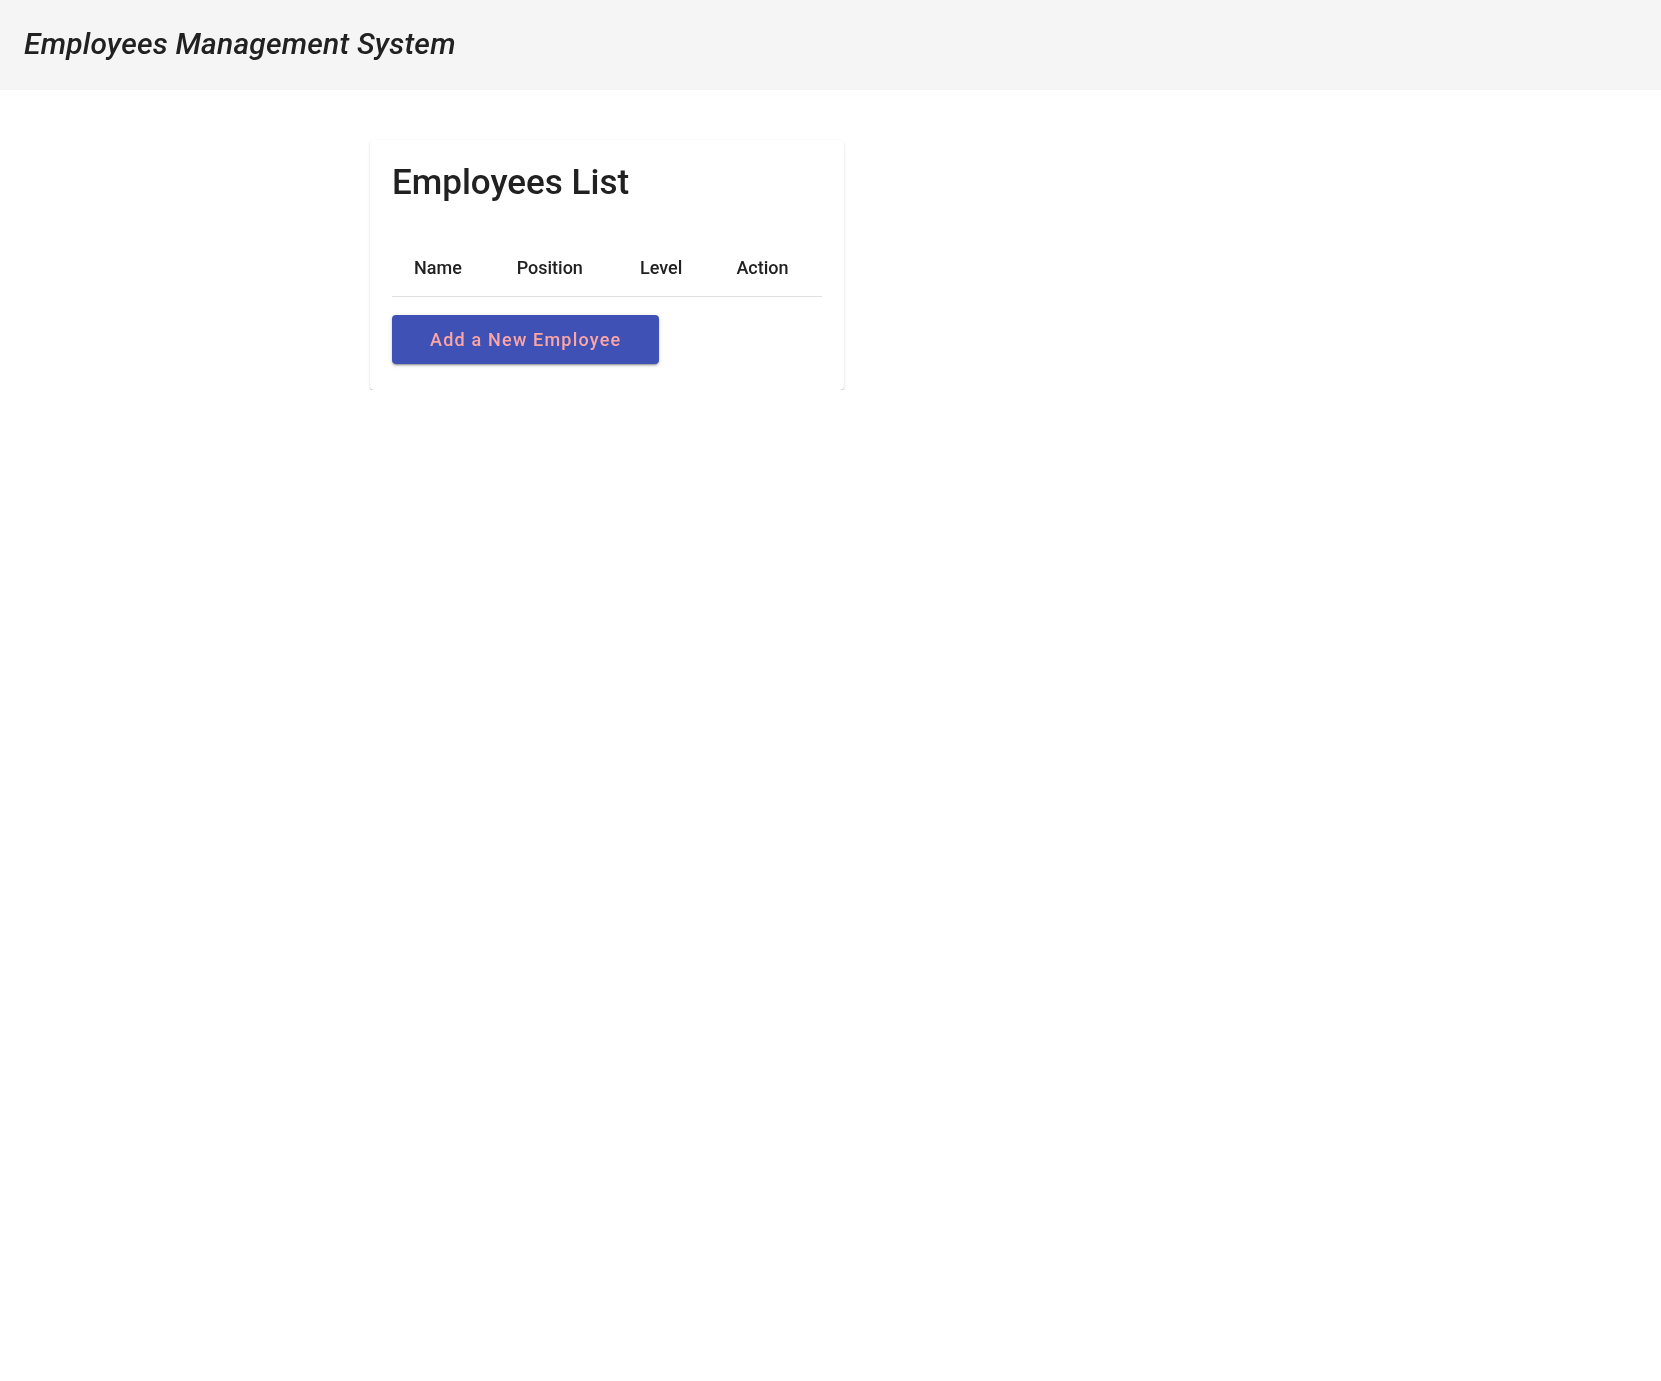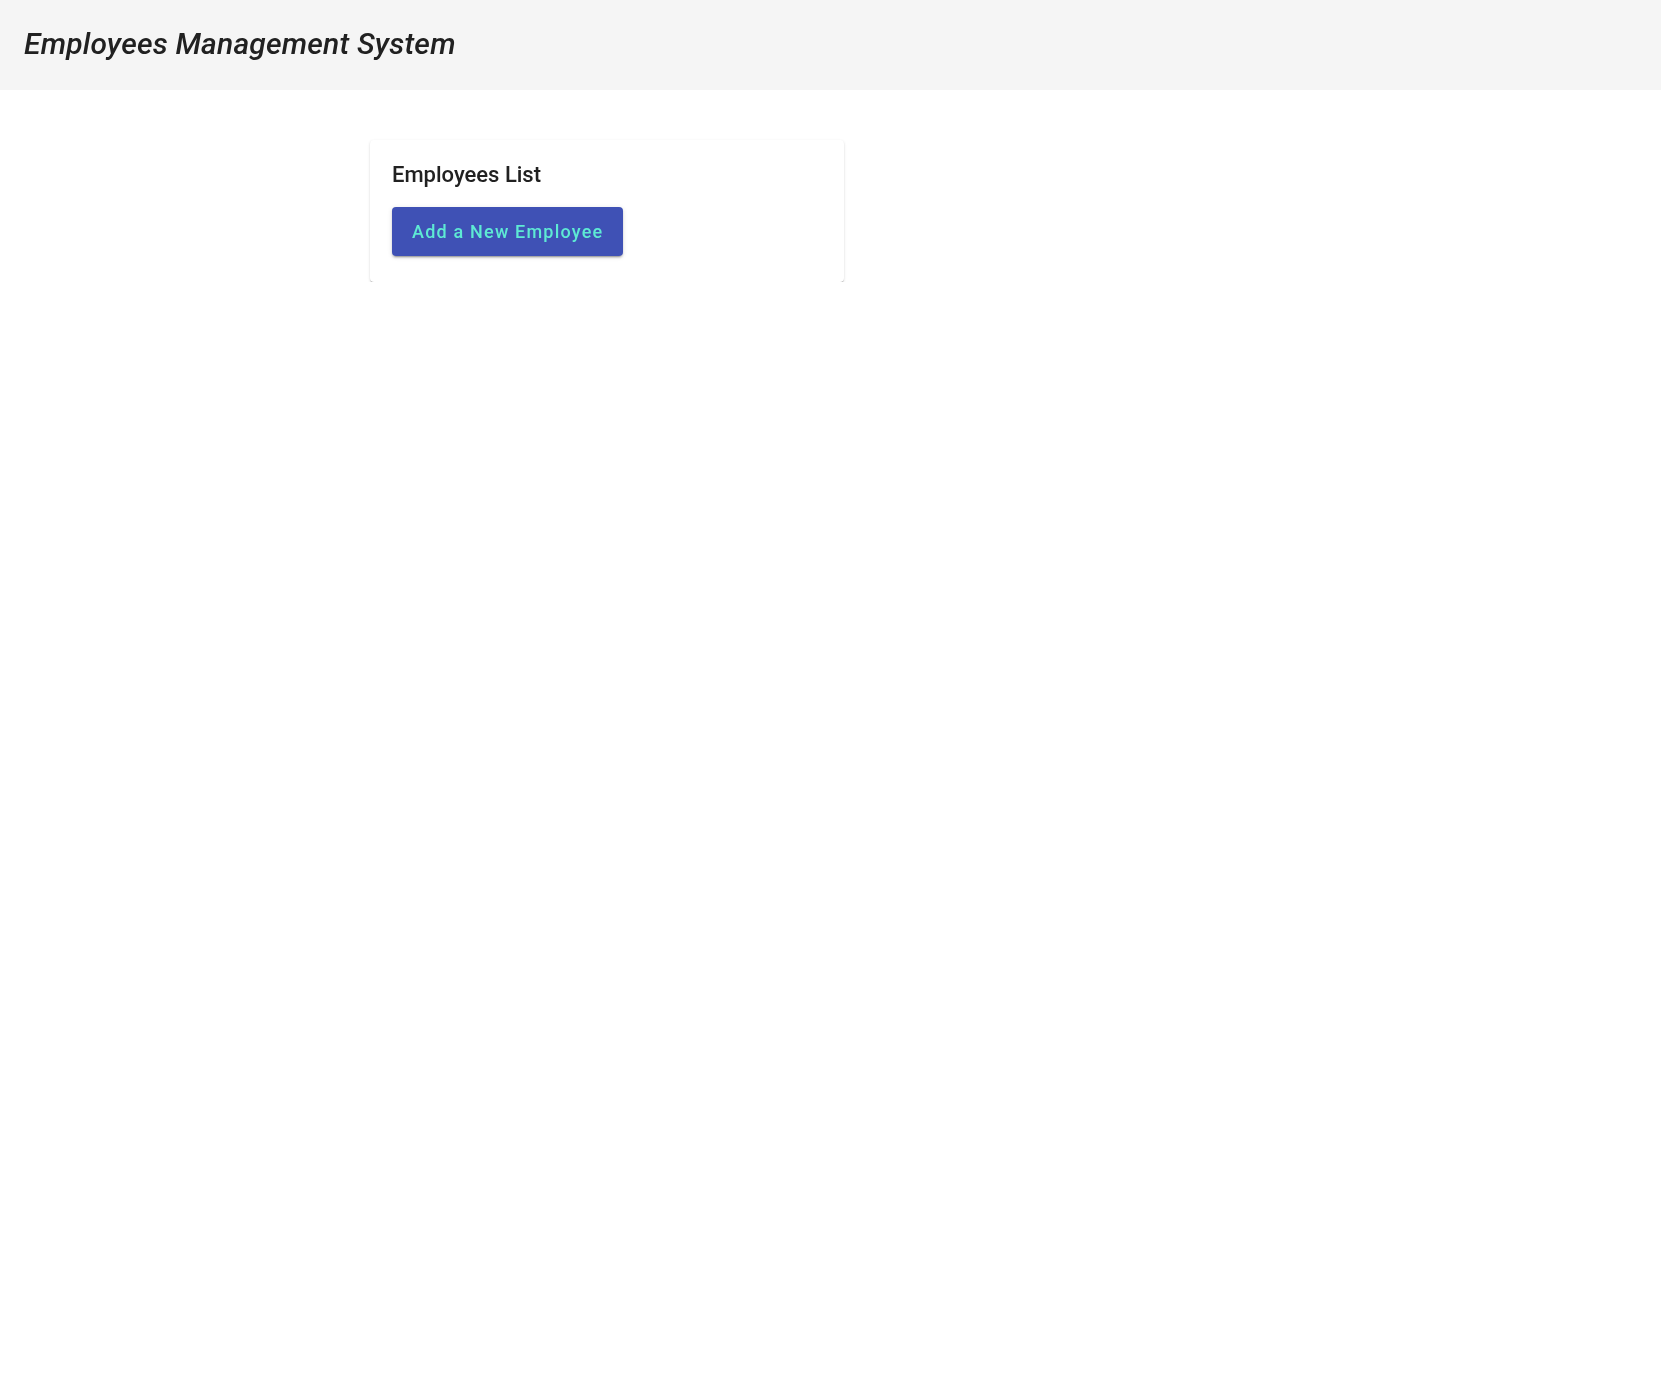--- a/index.html
+++ b/index.html
@@ -43,47 +43,47 @@
       border-radius: 4px;
       box-shadow:
         0 2px 1px -1px rgba(0,0,0,0.2),
         0 1px 1px 0 rgba(0,0,0,0.14),
         0 1px 3px 0 rgba(0,0,0,0.12);
       padding: 22px 22px 26px 22px;
       width: 474px;
     }
 
     .card-title {
-      font-size: 22px;
+      font-size: 35px;
       font-weight: 500;
       color: #212121;
-      margin-bottom: 20px;
+      margin-bottom: 44px;
     }
 
     table {
       width: 100%;
       border-collapse: collapse;
       margin-bottom: 18px;
     }
 
     thead th {
       text-align: left;
       font-size: 18px;
       font-weight: 500;
       color: #212121;
       padding: 10px 22px 18px 22px;
       border-bottom: 1px solid #e0e0e0;
     }
 
     .add-button {
       background: #3f51b5;
-      color: #5eead4;
+      color: #fca5a5;
       border: none;
       border-radius: 4px;
-      padding: 14px 20px;
+      padding: 14px 38px;
       font-size: 18px;
       font-weight: 500;
       letter-spacing: 1.2px;
       cursor: pointer;
       box-shadow:
         0 3px 1px -2px rgba(0,0,0,0.2),
         0 2px 2px 0 rgba(0,0,0,0.14),
         0 1px 5px 0 rgba(0,0,0,0.12);
       font-family: inherit;
     }
@@ -92,16 +92,28 @@
 <body>
 
 <header class="toolbar">
   <h1 class="toolbar-title">Employees Management System</h1>
 </header>
 
 <main class="content-area">
   <div class="card">
     <h2 class="card-title">Employees List</h2>
 
+    <table>
+      <thead>
+        <tr>
+          <th>Name</th>
+          <th>Position</th>
+          <th>Level</th>
+          <th>Action</th>
+        </tr>
+      </thead>
+      <tbody>
+      </tbody>
+    </table>
 
     <button class="add-button">Add a New Employee</button>
   </div>
 </main>
 
 </body></html>

